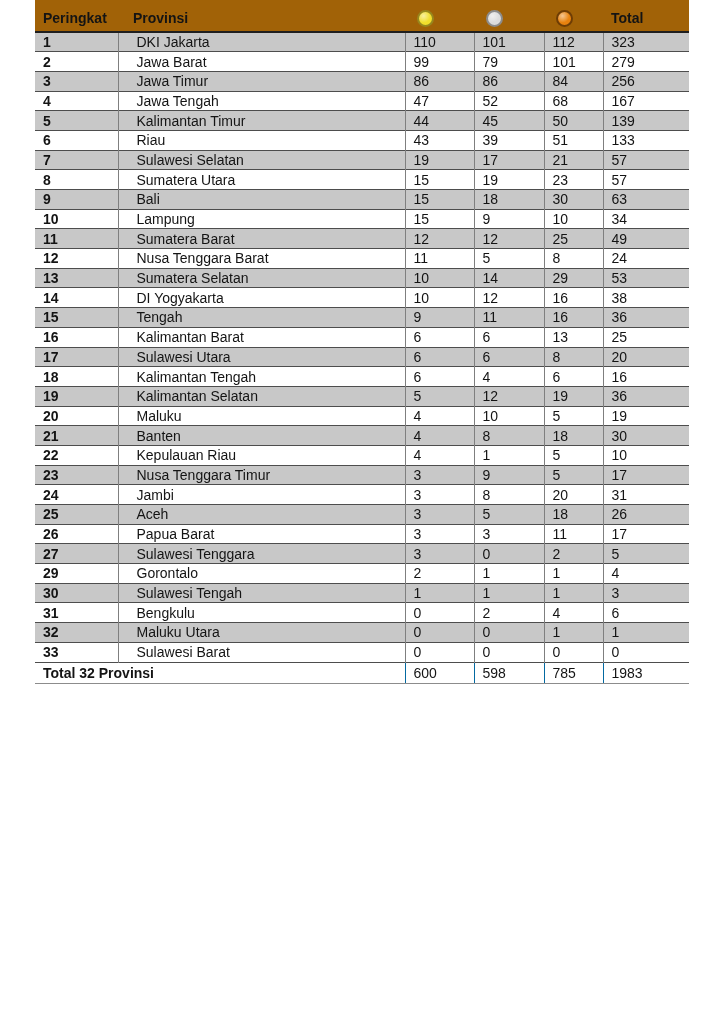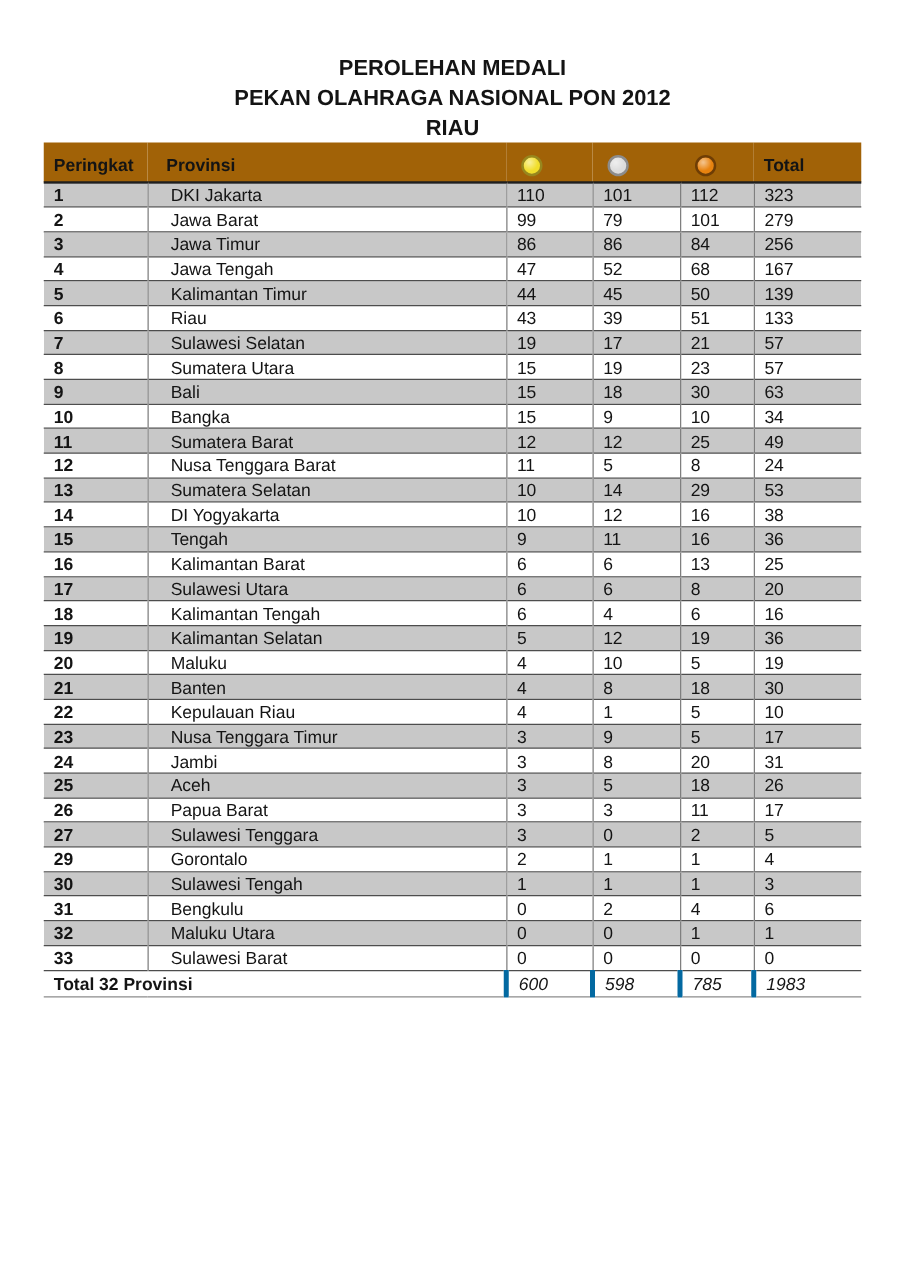--- a/index.html
+++ b/index.html
@@ -52,44 +52,39 @@
   .medal-table tbody tr:first-child td { border-top: 2px solid #1f1f1f; }
   .medal-table tbody tr:nth-child(odd) { background: var(--stripe, #c8c8c8); }
   .medal-table tbody td:first-child { font-weight: bold; }
   .medal-table tbody td:nth-child(2) { padding-left: 18px; }
   .medal-table tfoot tr { height: 21px; }
   .medal-table tfoot td {
     border-top: 1px solid #4d4d4d;
     border-bottom: 1px solid #8c8c8c;
     padding: 0 2px 0 8px;
   }
-  .medal-table tfoot td + td { border-left: 4px solid #0369a1; font-style: italic; }
+  .medal-table tfoot td + td { border-left: 1px solid #0369a1; }
   .medal-table tfoot td.total-label {
     font-weight: bold;
   }
   .medal {
     display: inline-block;
     width: 13px;
     height: 13px;
     border: 2px solid #555;
     border-radius: 50%;
     vertical-align: bottom;
     margin-bottom: 1px;
   }
 </style>
 </head>
 <body>
 
 <div class="page" style="--stripe: #c8c8c8;">
 
-  <div class="title-block">
-    <div class="title-line">PEROLEHAN MEDALI</div>
-    <div class="title-line">PEKAN OLAHRAGA NASIONAL PON 2012</div>
-    <div class="title-line">RIAU</div>
-  </div>
 
   <table class="medal-table">
     <colgroup>
       <col style="width:83px">
       <col style="width:287px">
       <col style="width:69px">
       <col style="width:70px">
       <col style="width:59px">
       <col style="width:86px">
     </colgroup>
@@ -172,21 +167,21 @@
         <tr>
           <td>9</td>
           <td>Bali</td>
           <td>15</td>
           <td>18</td>
           <td>30</td>
           <td>63</td>
         </tr>
         <tr>
           <td>10</td>
-          <td>Bangka</td>
+          <td>Lampung</td>
           <td>15</td>
           <td>9</td>
           <td>10</td>
           <td>34</td>
         </tr>
         <tr>
           <td>11</td>
           <td>Sumatera Barat</td>
           <td>12</td>
           <td>12</td>

